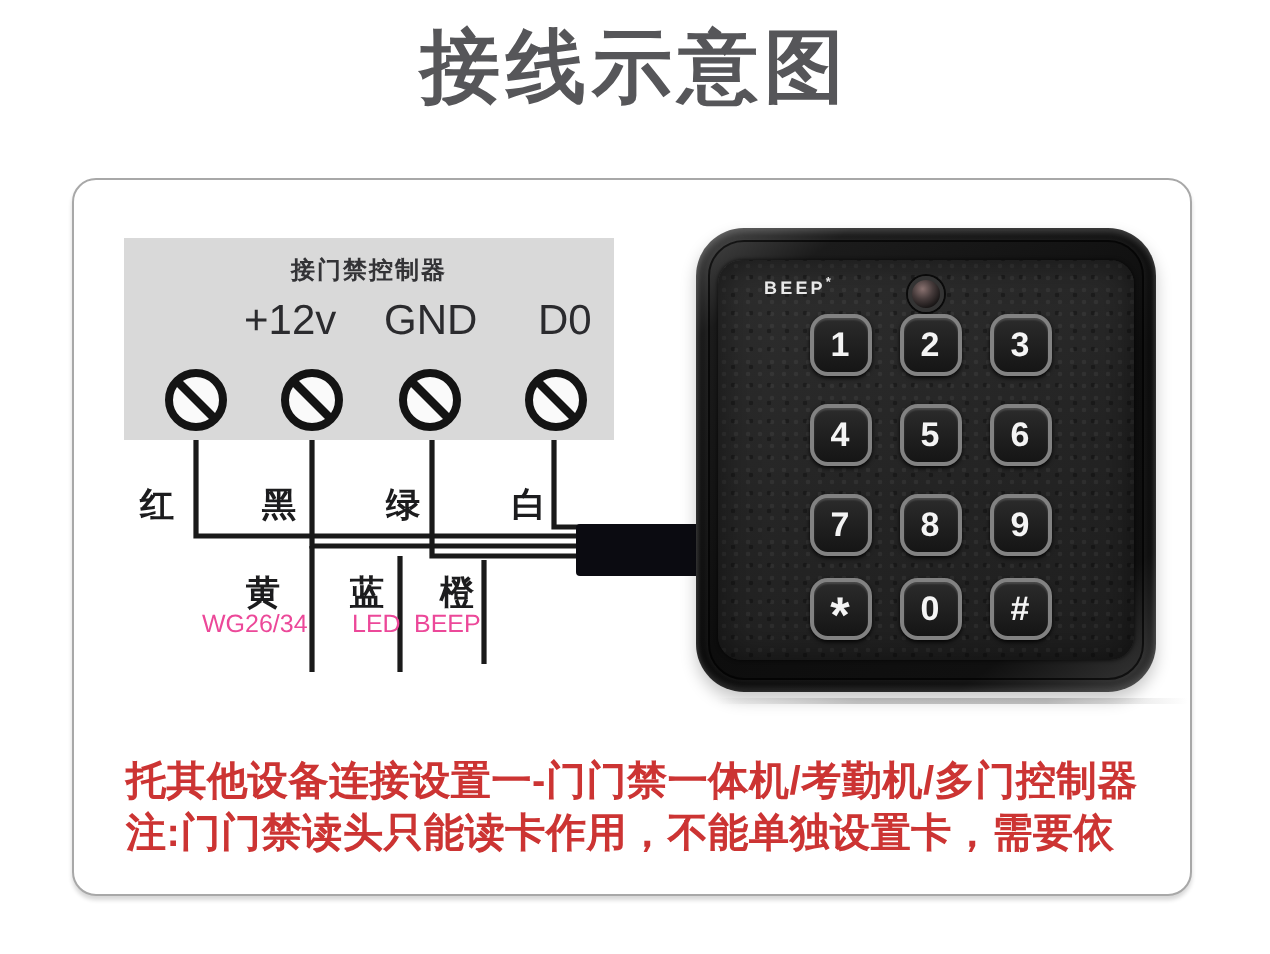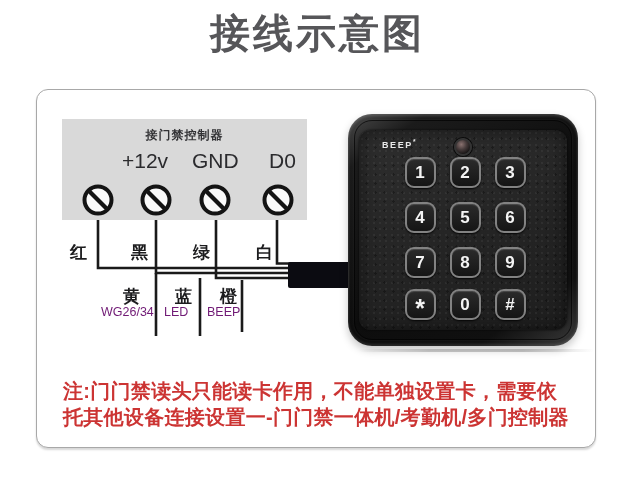--- a/index.html
+++ b/index.html
@@ -37,21 +37,21 @@
   .tname.t0{left:60px;}  
   .tname.t1{left:130px;} 
   .tname.t2{left:183px;margin-left:24px;} 
   .tname.t3{left:239px;} 
 
   
   .wires-svg{left:0;top:0;z-index:3;pointer-events:none;}
 
   
   .wlabel{font-size:17px;font-weight:bold;color:#1c1c1e;z-index:4;line-height:1;}
-  .wsub{font-size:12.5px;color:#701a75;z-index:4;line-height:1;}
+  .wsub{font-size:12.5px;color:#ec4899;z-index:4;line-height:1;}
 
   
   .connector{
     left:288px;top:262px;width:64px;height:26px;background:#0b0b11;border-radius:2px;z-index:4;
   }
 
   
   .keypad{
     left:348px;top:114px;width:230px;height:232px;border-radius:24px;z-index:5;
     background:linear-gradient(145deg,#4a4a4a 0%,#1b1b1b 14%,#0d0d0d 55%,#101010 82%,#3a3a3a 100%);
@@ -155,21 +155,21 @@
   </svg>
 
   <div class="abs wlabel" style="left:70px;top:244px;">红</div>
   <div class="abs wlabel" style="left:131px;top:244px;">黑</div>
   <div class="abs wlabel" style="left:193px;top:244px;">绿</div>
   <div class="abs wlabel" style="left:256px;top:244px;">白</div>
 
   <div class="abs wlabel" style="left:123px;top:288px;">黄</div>
   <div class="abs wsub" style="left:101px;top:306px;">WG26/34</div>
   <div class="abs wlabel" style="left:175px;top:288px;">蓝</div>
-  <div class="abs wsub" style="left:164px;top:306px;text-align:right;">LED</div>
+  <div class="abs wsub" style="left:176px;top:306px;text-align:right;">LED</div>
   <div class="abs wlabel" style="left:220px;top:288px;">橙</div>
   <div class="abs wsub" style="left:207px;top:306px;">BEEP</div>
 
   <div class="abs connector"></div>
 
   <div class="abs keypad">
     <div class="keypad-face">
       <div class="brand"><span>BEEP</span><span class="mark">*</span></div>
       <div class="led"></div>
 
@@ -183,17 +183,17 @@
       <div class="key kr2 kc1">8</div>
       <div class="key kr2 kc2">9</div>
       <div class="key kr3 kc0 star">*</div>
       <div class="key kr3 kc1">0</div>
       <div class="key kr3 kc2">#</div>
     </div>
   </div>
   <div class="abs keypad-shadow"></div>
 
   <div class="abs note">
+    <div>托其他设备连接设置一-门门禁一体机/考勤机/多门控制器</div>
     <div>注:门门禁读头只能读卡作用，不能单独设置卡，需要依</div>
-    <div>托其他设备连接设置一-门门禁一体机/考勤机/多门控制器</div>
   </div>
 
 </div>
 
 </body></html>

